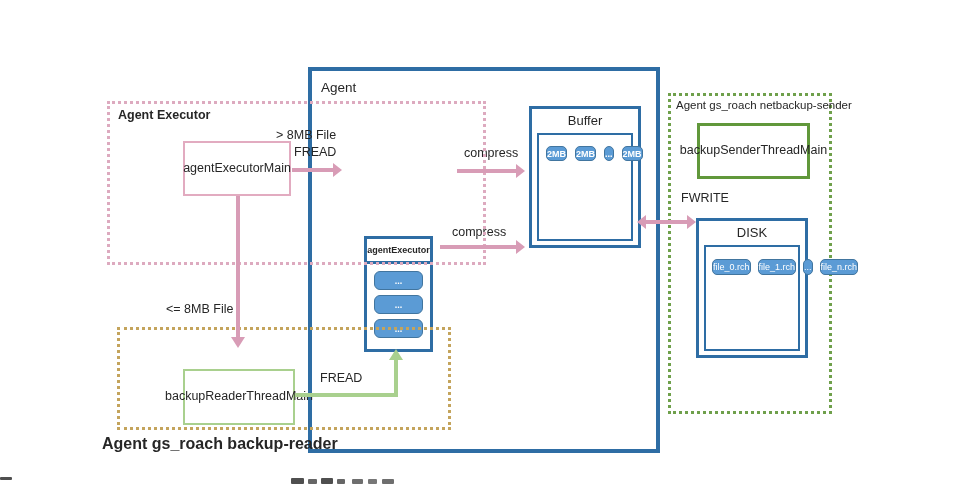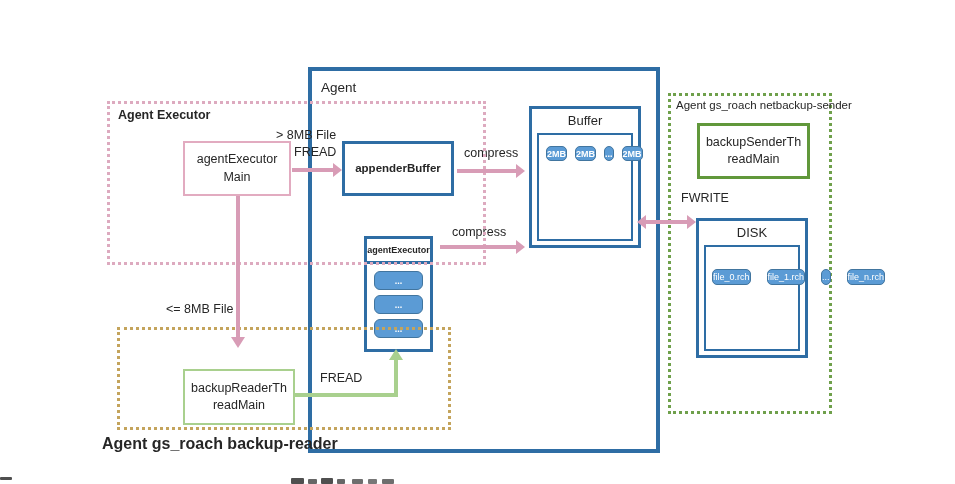--- a/index.html
+++ b/index.html
@@ -4,21 +4,21 @@
 <style>
   html,body{margin:0;padding:0;background:#fff;}
   #stage{
     position:relative;width:955px;height:484px;background:#ffffff;overflow:hidden;
     font-family:"Liberation Sans",sans-serif;color:#262626;
   }
   .abs{position:absolute;}
   .lbl{position:absolute;white-space:nowrap;font-size:12.5px;color:#262626;}
   .box{
     position:absolute;background:#fff;box-sizing:border-box;
-    display:flex;flex-direction:column;align-items:center;justify-content:center;
+    display:flex;flex-direction:row;align-items:center;justify-content:center;
     text-align:center;line-height:1.4;
   }
   .line{position:absolute;}
   .tri{position:absolute;width:0;height:0;}
   
   .blue-b{border:3px solid #2e6da4;}
   .pill{
     box-sizing:border-box;background:#5b9bd5;border:1.5px solid #41759f;border-radius:5px;
     color:#fff;display:flex;align-items:center;justify-content:center;
     font-size:9px;font-weight:600;flex:none;
@@ -42,21 +42,20 @@
     <div>agentExecutor</div>
     <div>Main</div>
   </div>
 
   <div class="lbl" style="left:276px;top:122px;z-index:6;margin-top:6px;">&gt; 8MB File</div>
   <div class="lbl" style="left:294px;top:145px;z-index:6;">FREAD</div>
 
   <div class="line" style="left:292px;top:168px;width:42px;height:3.5px;background:#d89cb6;z-index:7;"></div>
   <div class="tri" style="left:333px;top:163px;border-top:7px solid transparent;border-bottom:7px solid transparent;border-left:9px solid #d89cb6;z-index:7;"></div>
 
-  <div class="box blue-b" style="left:342px;top:141px;width:112px;height:55px;z-index:4;font-weight:bold;font-size:11.5px;">appenderBuffer</div>
 
   <div class="lbl" style="left:464px;top:146px;z-index:4;">compress</div>
   <div class="line" style="left:457px;top:169px;width:60px;height:3.5px;background:#d89cb6;z-index:7;"></div>
   <div class="tri" style="left:516px;top:164px;border-top:7px solid transparent;border-bottom:7px solid transparent;border-left:9px solid #d89cb6;z-index:7;"></div>
 
   <div class="abs" style="left:529px;top:106px;width:112px;height:142px;border:3px solid #2e6da4;box-sizing:border-box;background:#fff;z-index:4;">
     <div style="height:23px;display:flex;align-items:center;justify-content:center;font-size:13px;">Buffer</div>
     <div class="slotcol" style="left:5px;top:24px;right:5px;bottom:4px;gap:8px;padding:11px 7px;">
       <div class="pill" style="height:15px;">2MB</div>
       <div class="pill" style="height:15px;">2MB</div>
@@ -105,21 +104,21 @@
     <div>readMain</div>
   </div>
 
   <div class="lbl" style="left:681px;top:191px;z-index:6;">FWRITE</div>
   <div class="line" style="left:645px;top:220px;width:43px;height:3.5px;background:#d89cb6;z-index:7;"></div>
   <div class="tri" style="left:637px;top:215px;border-top:7px solid transparent;border-bottom:7px solid transparent;border-right:9px solid #d89cb6;z-index:7;"></div>
   <div class="tri" style="left:687px;top:215px;border-top:7px solid transparent;border-bottom:7px solid transparent;border-left:9px solid #d89cb6;z-index:7;"></div>
 
   <div class="abs" style="left:696px;top:218px;width:112px;height:140px;border:3px solid #2e6da4;box-sizing:border-box;background:#fff;z-index:6;">
     <div style="height:23px;display:flex;align-items:center;justify-content:center;font-size:13px;">DISK</div>
-    <div class="slotcol" style="left:5px;top:24px;right:5px;bottom:4px;gap:16px;padding:22px 6px;border-width:2px;">
+    <div class="slotcol" style="left:5px;top:24px;right:5px;bottom:4px;gap:7px;padding:12px 6px;border-width:2px;">
       <div class="pill" style="height:16px;font-weight:400;">file_0.rch</div>
       <div class="pill" style="height:16px;font-weight:400;">file_1.rch</div>
       <div class="pill" style="height:16px;font-weight:400;">...</div>
       <div class="pill" style="height:16px;font-weight:400;">file_n.rch</div>
     </div>
   </div>
 
   <div class="mark" style="left:0px;top:477px;width:12px;height:3px;"></div>
   <div class="mark" style="left:291px;top:478px;width:13px;height:6px;"></div>
   <div class="mark" style="left:308px;top:479px;width:9px;height:5px;background:#666;"></div>

